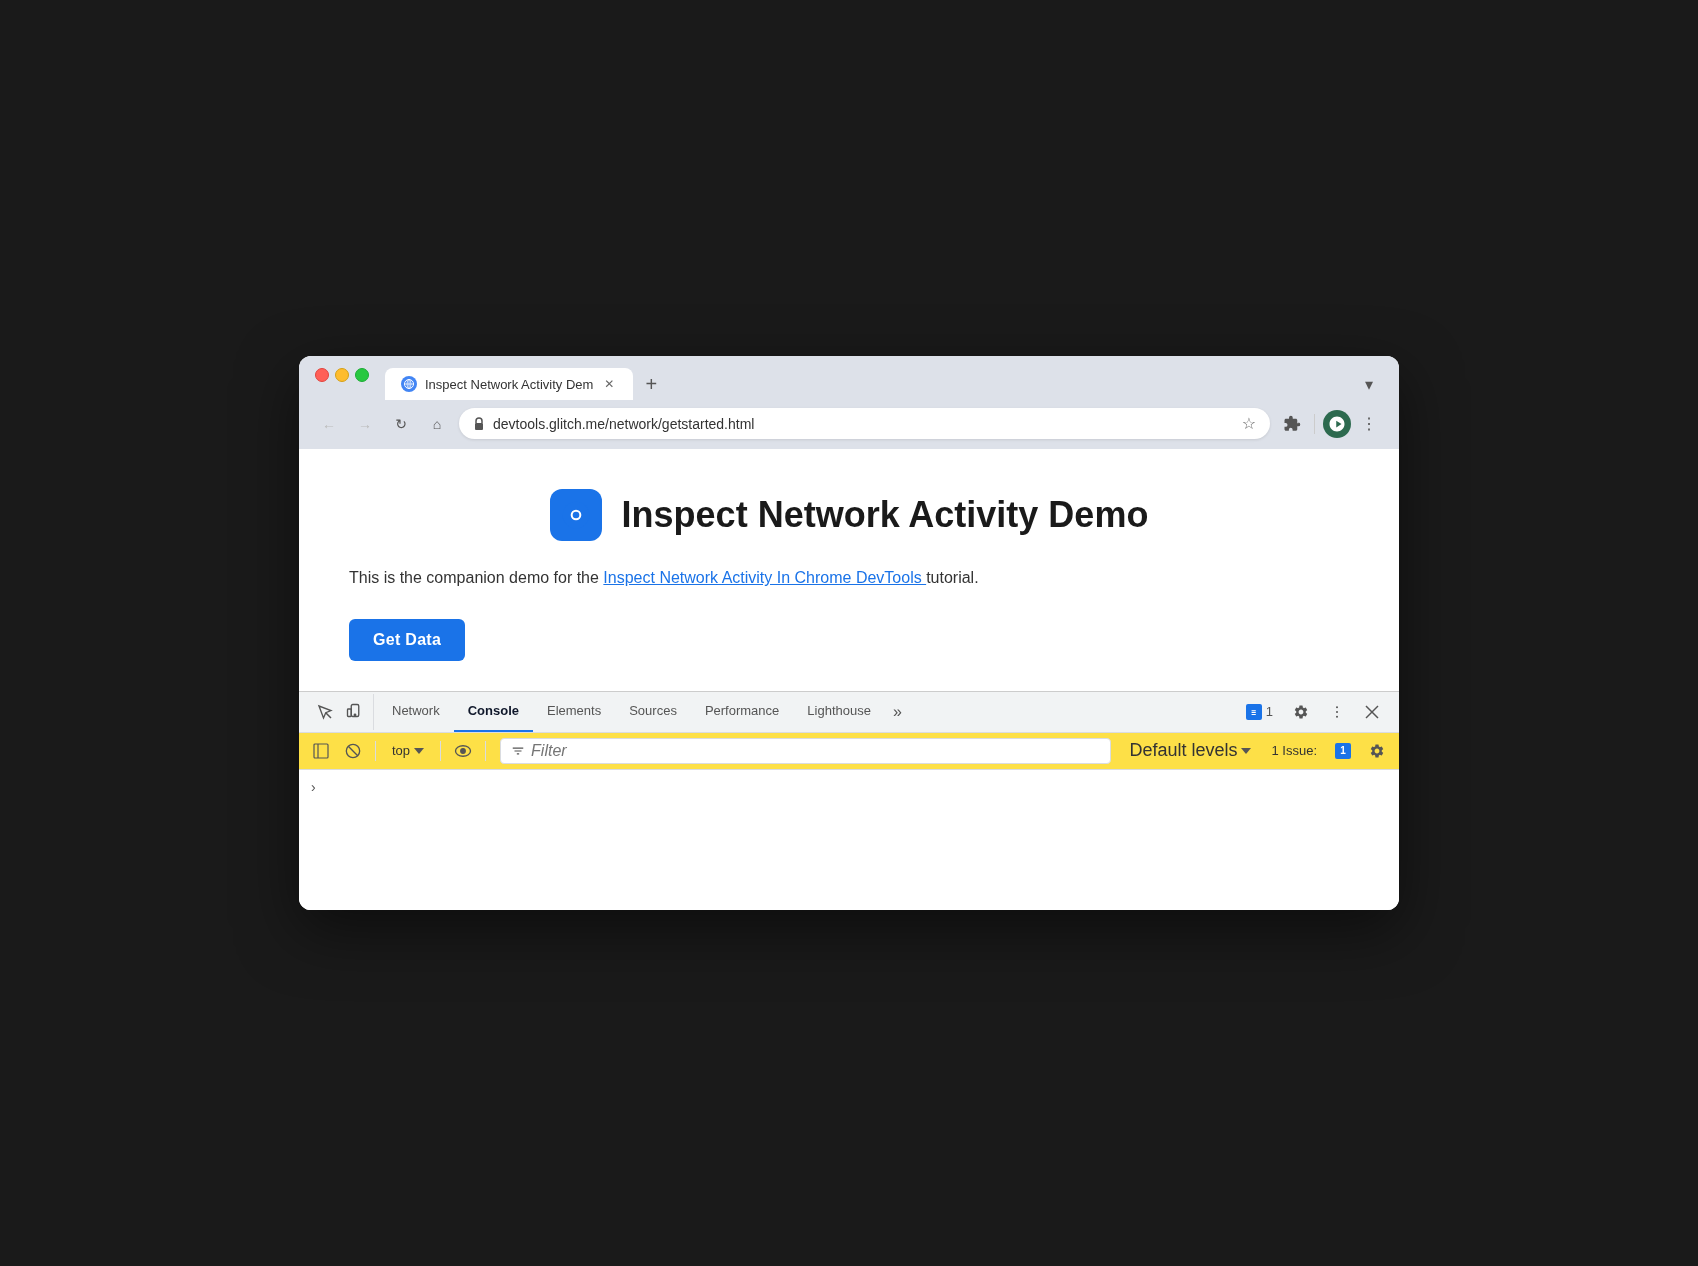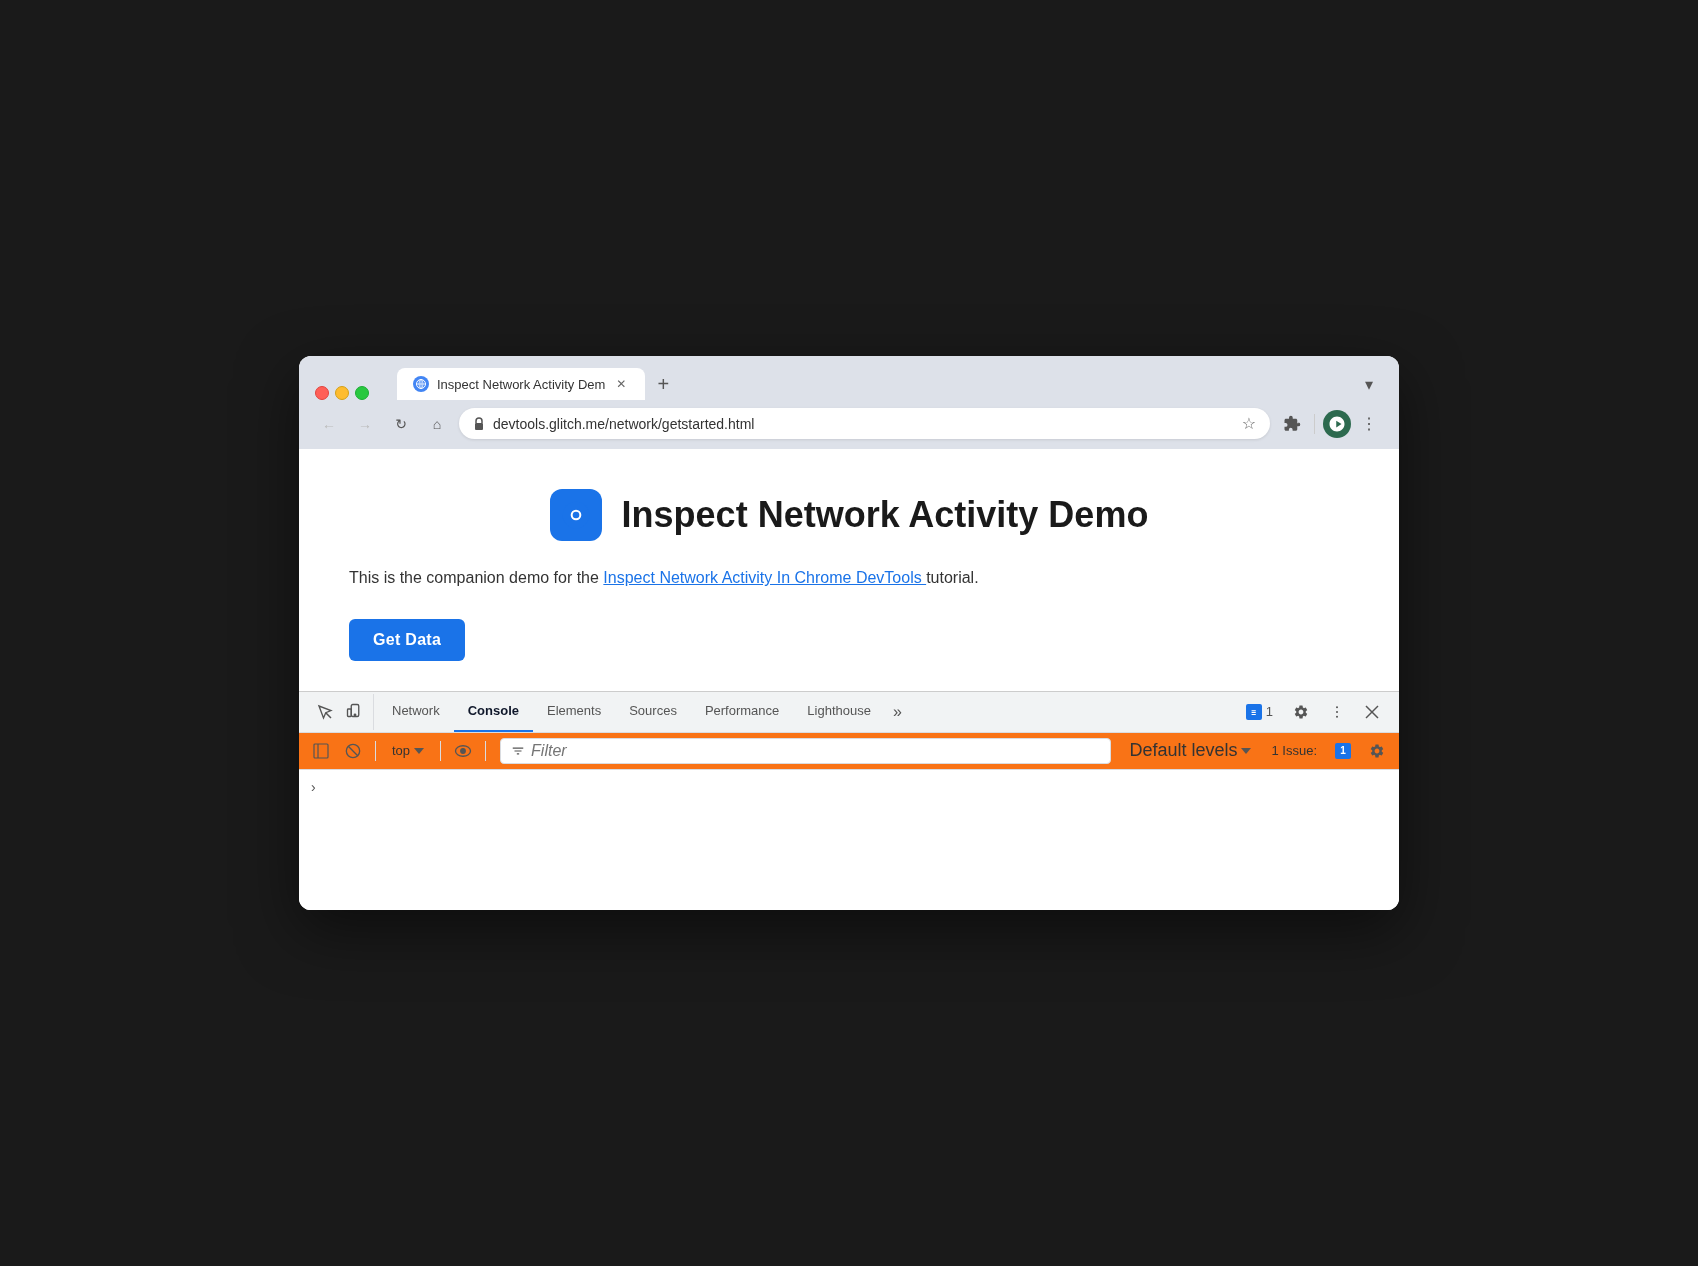--- a/index.html
+++ b/index.html
@@ -22,22 +22,22 @@
     }
     
     .title-bar {
       background: #dde1e9;
       padding: 12px 16px 0;
       display: flex;
       flex-direction: column;
     }
     .title-bar-top {
       display: flex;
-      align-items: flex-end;
-      gap: 20px;
+      align-items: flex-start;
+      gap: 8px;
     }
     .traffic-lights {
       display: flex;
       gap: 6px;
       margin-right: 8px;
     }
     .traffic-light {
       width: 14px;
       height: 14px;
       border-radius: 50%;
@@ -335,21 +335,21 @@
       height: 16px;
       border-radius: 2px;
       display: flex;
       align-items: center;
       justify-content: center;
     }
     
     .console-toolbar {
       display: flex;
       align-items: center;
-      background: #f97316;
+      background: #fde047;
       border-bottom: 1px solid #dadce0;
       padding: 4px 8px;
       gap: 4px;
     }
     .console-tool-btn {
       width: 28px;
       height: 28px;
       display: flex;
       align-items: center;
       justify-content: center;

